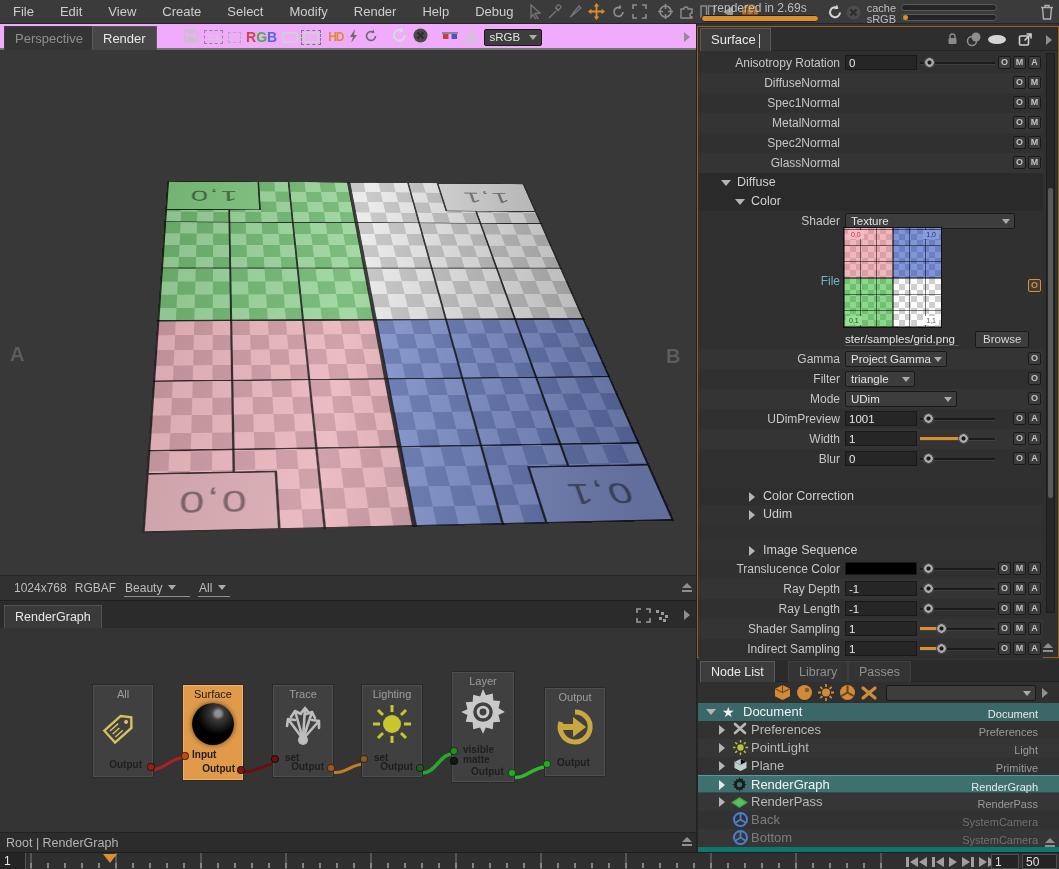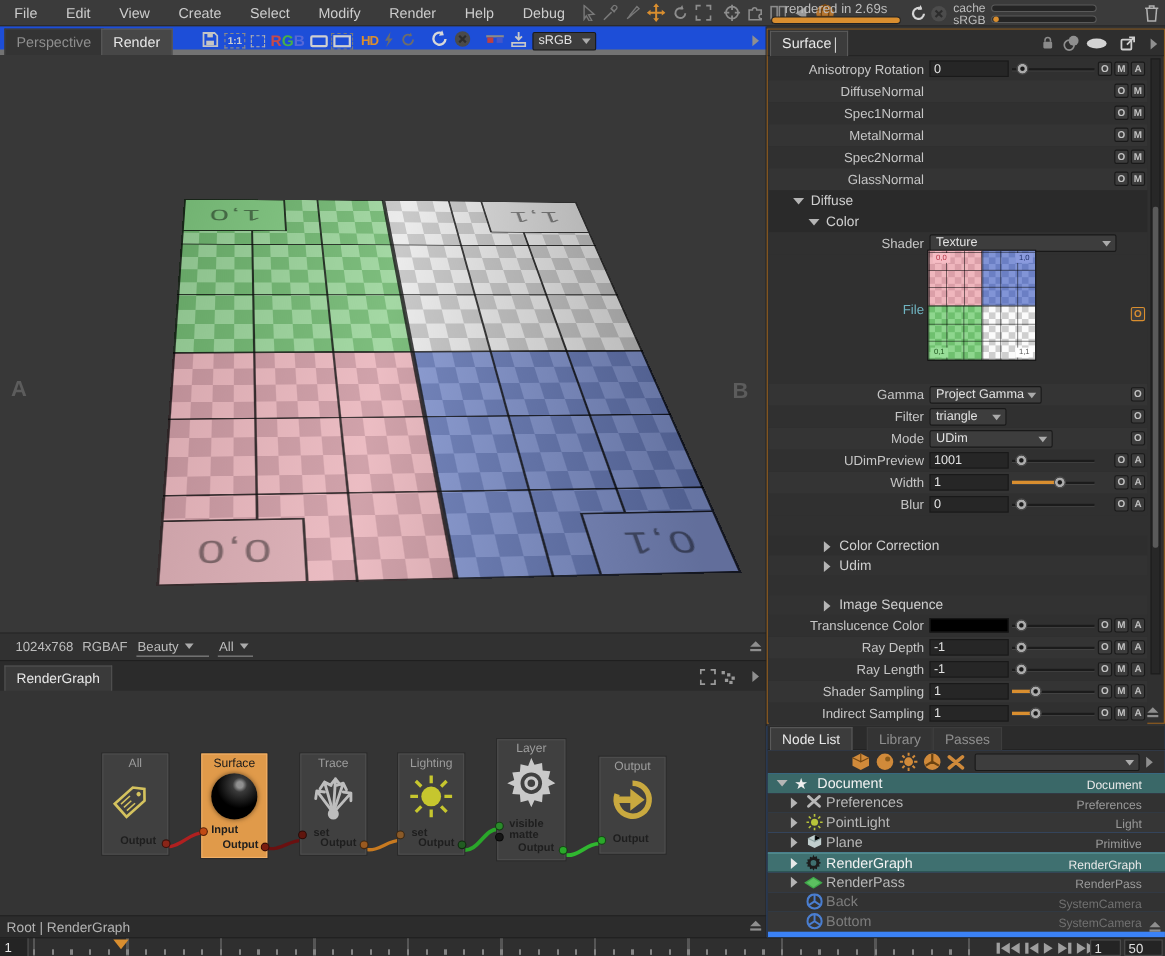--- a/index.html
+++ b/index.html
@@ -8,21 +8,21 @@
   
   .menubar{position:absolute;left:0;top:0;width:1059px;height:24px;background:#3b3b3b;border-bottom:1px solid #262626;display:flex;align-items:center}
   .menu-item{font-size:13px;color:#cdcdcd;padding:0 13px;height:24px;line-height:24px;cursor:default}
   .mb-ico{display:inline-flex;align-items:center;justify-content:center;margin:0 3px}
   .prog-label{position:absolute;left:700px;top:1px;width:120px;text-align:center;font-size:12px;color:#bdbdbd;white-space:nowrap}
   .prog-bar{position:absolute;left:701px;top:15px;width:118px;height:7px;border-radius:4px;background:#d98e2f;border:1px solid #222}
   .memlbl{position:absolute;font-size:11px;color:#bdbdbd;text-align:right;width:30px}
   .membar{position:absolute;width:96px;height:7px;border-radius:4px;background:#252525;border:1px solid #5a5a5a}
   .vramdot{position:absolute;left:1px;top:0px;width:5px;height:5px;border-radius:50%;background:#d98e2f}
   
-  .vp-tabs{position:absolute;left:0;top:24px;width:697px;height:26px;background:#1d4ed8;border-bottom:5px solid #737373}
+  .vp-tabs{position:absolute;left:0;top:24px;width:697px;height:26px;background:#f0abfc;border-bottom:2px solid #737373}
   .tab{position:absolute;top:2px;height:24px;line-height:23px;padding:0 10px;font-size:13px}
   .tab.on{background:#474747;color:#e8e8e8;border:1px solid #5a5a5a;border-bottom:none}
   .tab.off{background:#343434;color:#8f8f8f;border:1px solid #3e3e3e;border-bottom:none}
   .vp-tools{position:absolute;left:183px;top:24px;height:26px;display:flex;align-items:center;gap:5px}
   .viewport{position:absolute;left:0;top:50px;width:697px;height:525px;background:#383838;overflow:hidden}
   .vp-marker{position:absolute;font-size:20px;font-weight:bold;color:#5c5c5c}
   .plane{position:absolute;left:160px;top:-40px;width:430px;height:620px;transform:rotate(4deg) perspective(1300px) rotateX(58deg) rotateZ(-8deg)}
   .quad{position:absolute;width:215px;height:310px;background-size:auto,auto,36px 52px}
   .q-green{background-image:repeating-linear-gradient(0deg,rgba(0,0,0,.8) 0 2px,transparent 2px 103px),repeating-linear-gradient(90deg,rgba(0,0,0,.8) 0 2px,transparent 2px 71px),conic-gradient(#9ad49a 0 25%,#6fb66f 0 50%,#9ad49a 0 75%,#6fb66f 0)}
   .q-gray{background-image:repeating-linear-gradient(0deg,rgba(0,0,0,.8) 0 2px,transparent 2px 103px),repeating-linear-gradient(90deg,rgba(0,0,0,.8) 0 2px,transparent 2px 71px),conic-gradient(#e9e9e9 0 25%,#c3c3c3 0 50%,#e9e9e9 0 75%,#c3c3c3 0)}
@@ -84,21 +84,21 @@
   .tq-blue{background-image:repeating-linear-gradient(0deg,rgba(0,0,0,.5) 0 1px,transparent 1px 16px),repeating-linear-gradient(90deg,rgba(0,0,0,.5) 0 1px,transparent 1px 16px),conic-gradient(#8194d6 0 25%,#6b7fc4 0 50%,#8194d6 0 75%,#6b7fc4 0)}
   .tq-green{background-image:repeating-linear-gradient(0deg,rgba(0,0,0,.5) 0 1px,transparent 1px 16px),repeating-linear-gradient(90deg,rgba(0,0,0,.5) 0 1px,transparent 1px 16px),conic-gradient(#8ed68e 0 25%,#6fc06f 0 50%,#8ed68e 0 75%,#6fc06f 0)}
   .tq-white{background-image:repeating-linear-gradient(0deg,rgba(0,0,0,.5) 0 1px,transparent 1px 16px),repeating-linear-gradient(90deg,rgba(0,0,0,.5) 0 1px,transparent 1px 16px),conic-gradient(#fbfbfb 0 25%,#cfcfcf 0 50%,#fbfbfb 0 75%,#cfcfcf 0)}
   .tq-lab{position:absolute;font-size:7px;line-height:9px;padding:0 3px;color:#333}
   .scrollv{position:absolute;right:3px;top:26px;width:9px;height:560px;background:#272727;border:1px solid #1d1d1d}
   .scrollthumb{position:absolute;left:1px;width:5px;background:#5a5a5a;border-radius:2px}
   .eject{position:absolute;width:12px;height:9px}
   .eject:before{content:"";position:absolute;left:1px;top:0;border:5px solid transparent;border-bottom:5px solid #8f8f8f;border-top:none}
   .eject:after{content:"";position:absolute;left:1px;bottom:0;width:10px;height:2px;background:#8f8f8f}
   
-  .nl{position:absolute;left:697px;top:660px;width:362px;height:192px;background:#3b82f6;border-left:1px solid #262626}
+  .nl{position:absolute;left:697px;top:660px;width:362px;height:192px;background:#0f766e;border-left:1px solid #262626}
   .nl-tabs{position:absolute;left:0;top:0;width:100%;height:22px;background:#2b2b2b;border-bottom:1px solid #232323}
   .nl-filter{position:absolute;left:0;top:22px;width:100%;height:21px;background:#303030;display:flex;align-items:center}
   .nlrow{position:absolute;left:0;width:362px;height:18px;font-size:13px;line-height:18px}
   .nlrow.z0{background:#323232}.nlrow.z1{background:#363636}
   .nlrow.sel{background:#3a6868}
   .nlrow.sel2{background:#3f7070;border-top:1px solid #5a9a9a;border-bottom:1px solid #2a5050}
   .tname{position:absolute;top:0;color:#b8b8b8;white-space:nowrap}
   .ttype{position:absolute;right:22px;top:2px;font-size:11px;color:#9a9a9a}
   .ticon{position:absolute;top:1px;display:inline-flex}
   .caret{display:inline-block;width:1px;height:14px;background:#d0d0d0;margin-left:3px;vertical-align:middle}
@@ -531,20 +531,24 @@
         <span class="tq-lab" style="right:2px;top:2px;background:#8a9ade;color:#20306a">1,0</span>
       </div>
     <div class="tq tq-green" style="left:0;top:49.5px">
         <span class="tq-lab" style="left:2px;bottom:2px;background:#97dd97;color:#20561f">0,1</span>
       </div>
     <div class="tq tq-white" style="left:48.5px;top:49.5px">
         <span class="tq-lab" style="right:2px;bottom:2px;background:#ffffff;color:#555">1,1</span>
       </div>
   </div>
 
+  <div class="irow" style="top:304px;height:18px">
+    <span style="position:absolute;left:146px;top:2px;font-size:11.5px;color:#e2e2e2;border-bottom:1px solid #555;padding-right:4px">ster/samples/grid.png</span>
+    <span style="position:absolute;left:276px;top:0;height:17px;line-height:15px;background:#3d3d3d;border:1px solid #191919;border-radius:2px;padding:0 7px;font-size:11.5px;color:#d6d6d6">Browse</span>
+  </div>
 
   <div class="irow alt" style="top:322px">
     <span class="rl">Gamma</span>
     <span class="dd" style="left:146px;width:102px">Project Gamma</span>
     <span class="tb b3">O</span>
   </div>
   <div class="irow" style="top:342px">
     <span class="rl">Filter</span>
     <span class="dd" style="left:146px;width:70px">triangle</span>
     <span class="tb b3">O</span>

